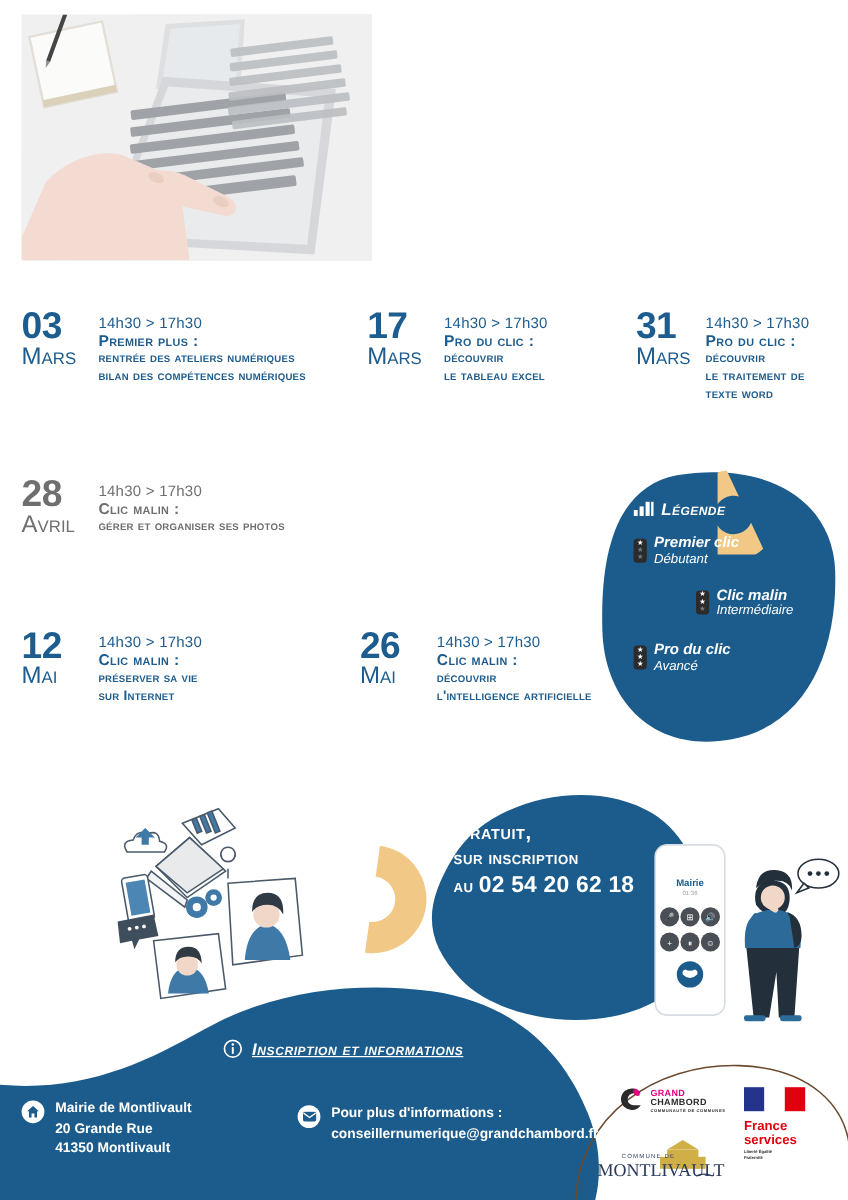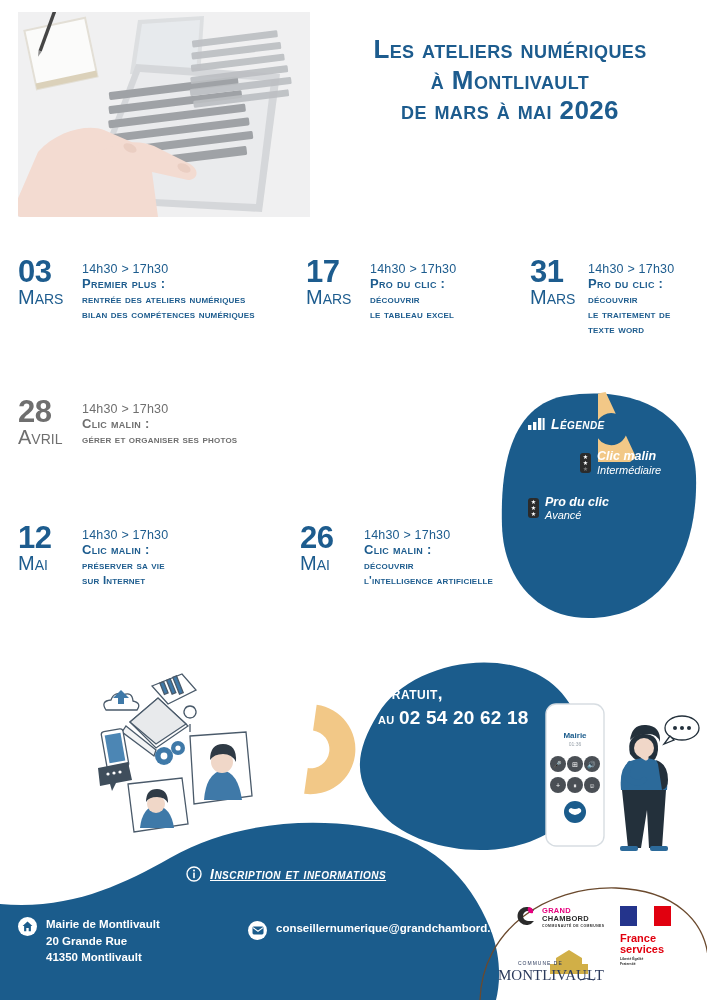--- a/index.html
+++ b/index.html
@@ -116,44 +116,50 @@
         <path d="M 40 205 L 70 150 C 88 130 118 126 136 134 L 172 152 C 182 158 180 168 170 168 L 134 160 L 140 205 Z"></path>
       </g>
       <g fill="#e9cbbf">
         <ellipse cx="112" cy="136" rx="7" ry="4" transform="rotate(25 112 136)"></ellipse>
         <ellipse cx="166" cy="156" rx="7" ry="4" transform="rotate(25 166 156)"></ellipse>
       </g>
       <rect x="0" y="0" width="292" height="205" fill="#ffffff" opacity=".06"></rect>
     </svg>
   </div>
 
-  <div class="title">
-    <span class="l1 sc">Les ateliers numériques</span>
-    <span class="l2 sc">à Montlivault</span>
-    <span class="l3 sc">de mars à mai 2026</span>
-  </div>
 
   <svg class="blob" viewBox="0 0 210 230">
     <path d="M66 6 C140 -6 196 26 198 86 C200 150 176 214 112 226 C48 238 6 196 4 136 C2 74 14 16 66 6 Z" fill="#1b5c8c"></path>
   </svg>
   <svg style="position:absolute;left:598px;top:362px;width:100px;height:100px;" viewBox="0 0 100 100">
     <path d="M20 14 A38 38 0 1 0 20 86 L20 62 A16 16 0 1 1 20 38 Z" transform="rotate(-25 50 50)" fill="#f2c887"></path>
   </svg>
 
   <div class="legend">
     <div class="legend-head">
       <svg width="17" height="12" viewBox="0 0 17 12">
         <rect x="0" y="7" width="3.4" height="5" fill="#ffffff"></rect>
         <rect x="5" y="4" width="3.4" height="8" fill="#ffffff"></rect>
         <rect x="10" y="0" width="3.4" height="12" fill="#ffffff"></rect>
         <rect x="14.6" y="0" width="2" height="12" fill="#ffffff"></rect>
       </svg>
       <span>Légende</span>
     </div>
 
+    <div class="legend-row" style="margin-left:0px;">
+      <div class="stars">
+        <span>★</span>
+        <span class="off">★</span>
+        <span class="off">★</span>
+      </div>
+      <div>
+        <div class="lg-t">Premier clic</div>
+        <div class="lg-s">Débutant</div>
+      </div>
+    </div>
 
     <div class="legend-row" style="margin-left:52px;margin-top:18px;">
       <div class="stars">
         <span>★</span>
         <span>★</span>
         <span class="off">★</span>
       </div>
       <div>
         <div class="lg-t">Clic malin</div>
         <div class="lg-s">Intermédiaire</div>
@@ -295,20 +301,21 @@
 
   <svg style="position:absolute;left:300px;top:660px;width:300px;height:200px;" viewBox="0 0 300 200">
     <path d="M78 54 C106 6 192 -14 244 18 C296 50 300 140 250 172 C198 204 116 190 84 156 C54 124 52 96 78 54 Z" fill="#1b5c8c"></path>
   </svg>
   <svg style="position:absolute;left:296px;top:698px;width:110px;height:115px;" viewBox="0 0 110 115">
     <path d="M14 12 A44 44 0 1 1 14 102 L14 76 A19 19 0 1 0 14 38 Z" transform="rotate(8 55 57)" fill="#f2c887"></path>
   </svg>
 
   <div class="gratuit">
     <div class="g1 sc">Gratuit,</div>
+    <div class="g2 sc">sur inscription</div>
     <div class="g3 sc">
       <span>au </span><b>02 54 20 62 18</b>
     </div>
   </div>
 
   <svg style="position:absolute;left:534px;top:700px;width:170px;height:160px;" viewBox="0 0 170 160">
 
     <rect x="12" y="4" width="58" height="142" rx="10" fill="#ffffff" stroke="#d7dde2" stroke-width="1.4"></rect>
     <text x="41" y="38" text-anchor="middle" font-family="Liberation Sans, sans-serif" font-size="8" font-weight="bold" fill="#1b5c8c">Mairie</text>
     <text x="41" y="46" text-anchor="middle" font-family="Liberation Sans, sans-serif" font-size="5" fill="#9aa3ab">01:36</text>
@@ -383,20 +390,21 @@
   </div>
 
   <div class="contact" style="left:248px;top:920px;">
     <span class="cicon">
       <svg width="12" height="9" viewBox="0 0 12 9">
           <rect x="0.5" y="0.5" width="11" height="8" rx="1.4" fill="#1b5c8c"></rect>
           <path d="M1 1.6 L6 5.2 L11 1.6" fill="none" stroke="#ffffff" stroke-width="1.1"></path>
         </svg>
     </span>
     <div class="c-lines">
+      <div>Pour plus d'informations :</div>
       <div>conseillernumerique@grandchambord.fr</div>
     </div>
   </div>
 
   <div class="logos">
 
     <div style="position:absolute;left:22px;top:6px;display:flex;align-items:flex-end;gap:4px;">
       <svg width="24" height="24" viewBox="0 0 24 24">
         <path d="M20 7 A9 9 0 1 0 20 17 L14 17 A4.6 4.6 0 1 1 14 7 Z" fill="#2b2b2b"></path>
         <path d="M15 3 q5 1 4 6 q-4 1 -5 -2 q-1 -3 1 -4 z" fill="#e6007e"></path>

